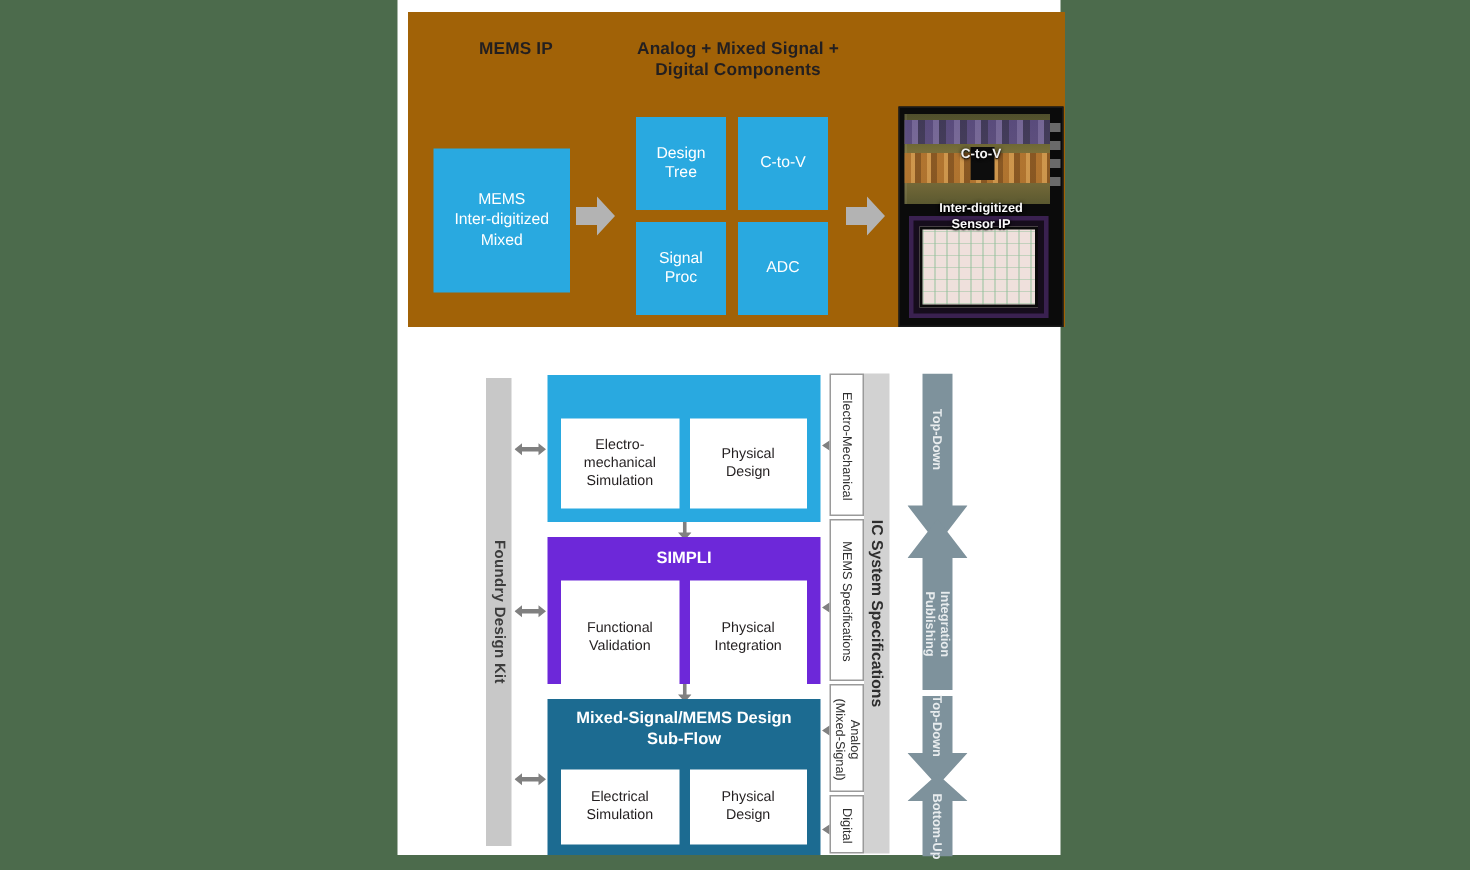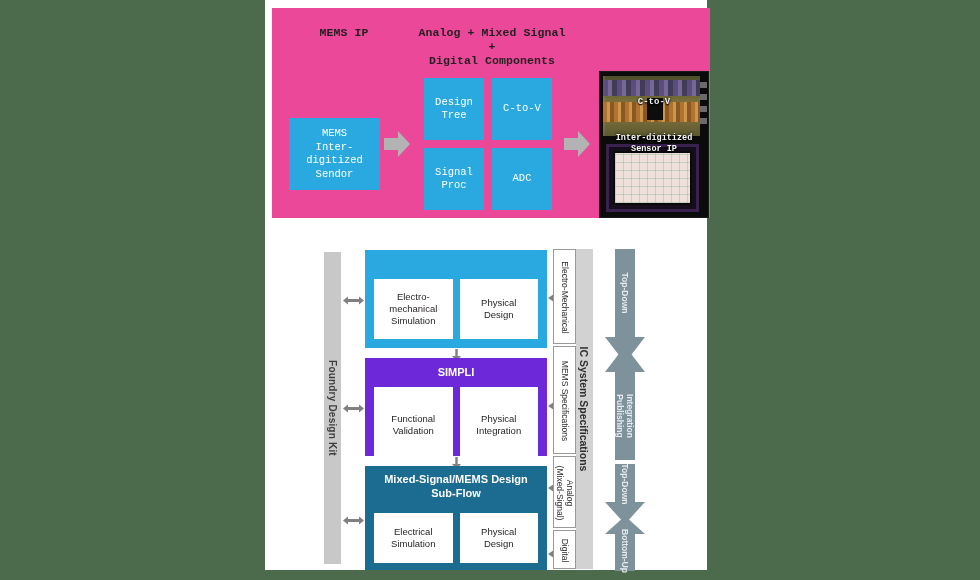--- a/index.html
+++ b/index.html
@@ -24,22 +24,21 @@
     background: #ffffff;
   }
 
   
   #top-panel {
     position: absolute;
     left: 7px;
     top: 8px;
     width: 438px;
     height: 210px;
-    background: #ec4899;
-    font-family: Liberation Mono, monospace;
+    background: #a16207;
   }
 
   .col-title {
     position: absolute;
     text-align: center;
     font-weight: bold;
     font-size: 11.5px;
     color: #231f20;
     line-height: 14px;
     letter-spacing: 0.1px;
@@ -53,21 +52,21 @@
     background: #29a9e0;
     color: #ffffff;
     display: flex;
     align-items: center;
     justify-content: center;
     text-align: center;
     font-size: 10.5px;
     line-height: 13.5px;
   }
 
-  #box-mems-ip { left: 17px;  top: 110px;  width: 91px;  height: 72px; }
+  #box-mems-ip { left: 17px;  top: 91px;  width: 91px;  height: 96px; }
   #box-clock   { left: 152px; top: 70px;  width: 60px;  height: 62px; }
   #box-ctov    { left: 220px; top: 70px;  width: 60px;  height: 62px; }
   #box-sigproc { left: 152px; top: 140px; width: 60px;  height: 62px; }
   #box-adc     { left: 220px; top: 140px; width: 60px;  height: 62px; }
 
   .grey-arrow-right {
     position: absolute;
     width: 26px;
     height: 30px;
   }
@@ -340,21 +339,21 @@
     <div class="col-title" id="title-analog">
       <span>Analog + Mixed Signal +</span><br>
       <span>Digital Components</span>
     </div>
 
 
     <div class="blue-box" id="box-mems-ip">
       <div>
         <span>MEMS</span><br>
         <span>Inter-digitized</span><br>
-        <span>Sendor</span>
+        <span>Mixed</span>
       </div>
     </div>
 
     <div class="grey-arrow-right" id="arrow-1">
       <svg width="26" height="30" viewBox="0 0 26 30">
         <polygon points="0,9 14,9 14,2 26,15 14,28 14,21 0,21" fill="#b3b3b3"></polygon>
       </svg>
     </div>
 
     <div class="blue-box" id="box-clock">

